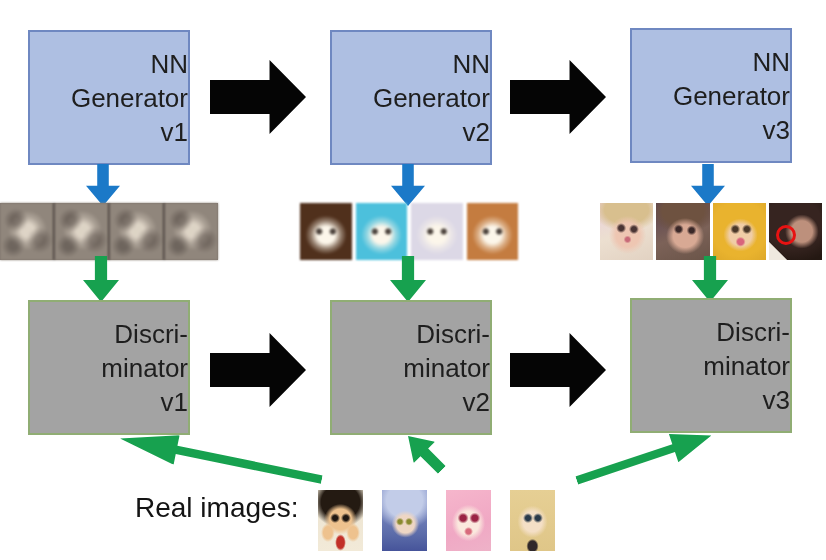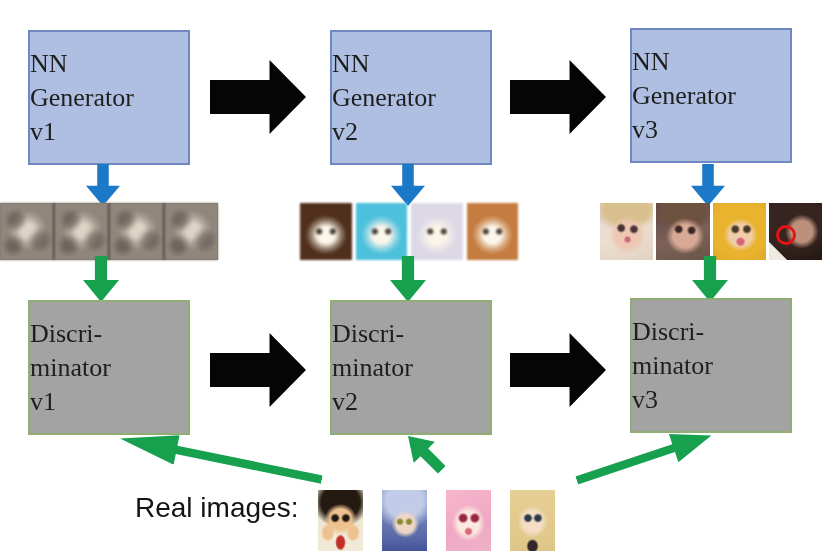--- a/index.html
+++ b/index.html
@@ -3,22 +3,22 @@
 <meta charset="utf-8">
 <style>
   html,body{margin:0;padding:0;background:#ffffff;}
   #canvas{
     position:relative;width:826px;height:560px;background:#ffffff;overflow:hidden;
     font-family:"Liberation Sans",sans-serif;
   }
   
   .box{
     position:absolute;width:162px;height:135px;box-sizing:border-box;
-    display:flex;flex-direction:column;justify-content:center;align-items:flex-start;
-    text-align:center;color:#1e1e1e;font-size:26px;line-height:34px;font-family:Liberation Serif, serif;
+    display:flex;flex-direction:column;justify-content:center;align-items:flex-end;
+    text-align:center;color:#1e1e1e;font-size:26px;line-height:34px;
   }
   .box.gen{background:#aebfe2;border:2px solid #6f88c1;}
   .box.disc{background:#a3a3a3;border:2px solid #90ad74;}
   .box .line{display:block;}
   
   .ar-black{
     position:absolute;width:96px;height:74px;background:#050505;
     clip-path:polygon(0 27%,62% 27%,62% 0,100% 50%,62% 100%,62% 73%,0 73%);
   }
   

